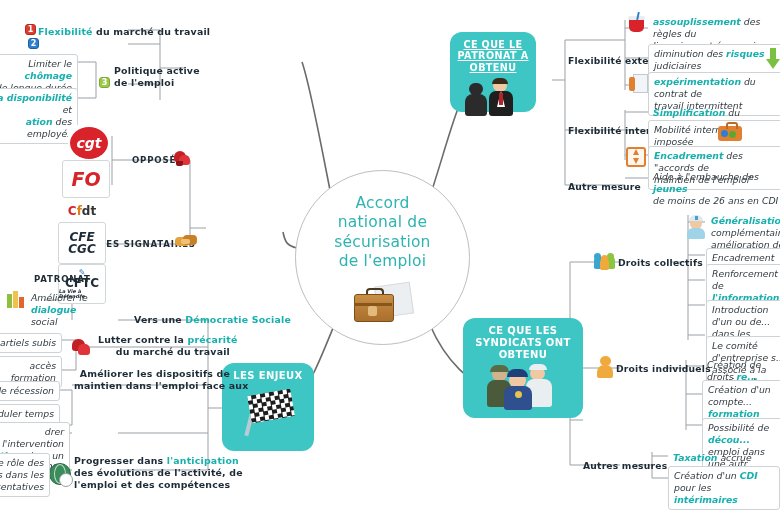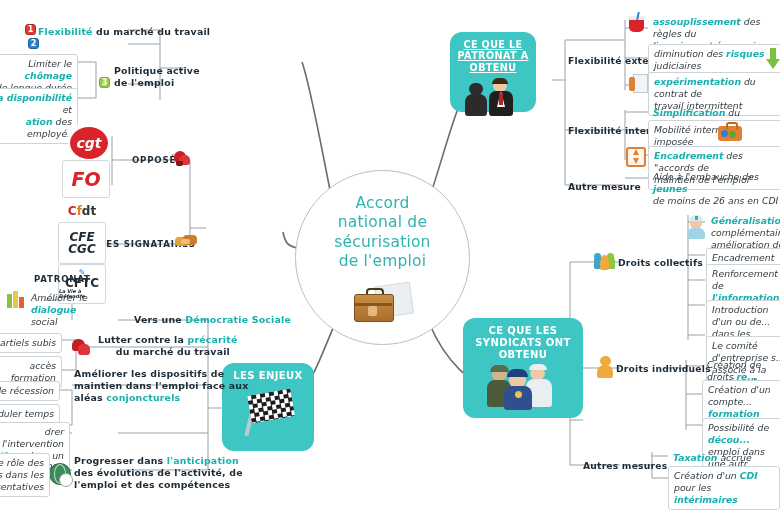--- a/index.html
+++ b/index.html
@@ -258,24 +258,23 @@
     <div><span class="dk">Lutter contre la</span> <span class="hlb">précarité</span></div>
     <div class="dk">du marché du travail</div>
   </div>
   <div class="ico" style="left:70px;top:336px;width:22px;height:22px;">
     <div style="position:absolute;left:2px;top:3px;width:13px;height:12px;background:#c32026;border-radius:6px 6px 3px 3px;"></div>
     <div style="position:absolute;left:8px;top:8px;width:12px;height:11px;background:#e0343a;border-radius:5px 5px 3px 3px;"></div>
   </div>
   <div class="leaf italic" style="left:-22px;top:333px;width:84px;text-align:right;">s partiels subis</div>
   <div class="leaf italic" style="left:-22px;top:356px;width:84px;text-align:right;">accès formation</div>
 
-  <div class="blabel" style="left:74px;top:368px;font-size:9.4px;line-height:1.3;text-align:left;width:156px;">
+  <div class="blabel" style="left:74px;top:368px;font-size:9.4px;line-height:1.3;text-align:right;width:156px;">
     <div class="dk">Améliorer les dispositifs de</div>
     <div class="dk">maintien dans l'emploi face aux</div>
-    <div><span class="dk">aléas</span> <span class="hlb">conjoncturels</span></div>
   </div>
   <div class="leaf italic" style="left:-24px;top:381px;width:84px;text-align:right;">e de récession</div>
   <div class="leaf italic" style="left:-24px;top:404px;width:84px;text-align:right;">
     <div>moduler temps</div>
       <div>e travail</div>
   </div>
 
   <div class="leaf italic" style="left:-22px;top:422px;width:92px;text-align:right;">
     <div>drer l'intervention</div>
       <div><span class="hl">tiers</span> dans un PSE</div>

